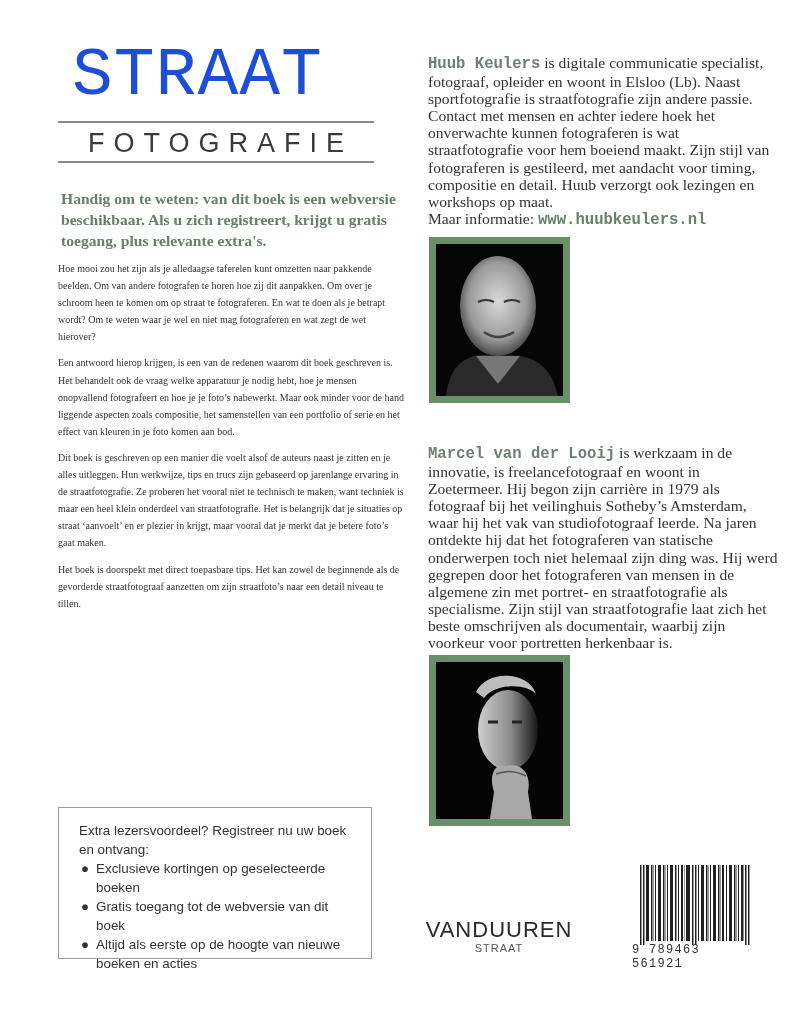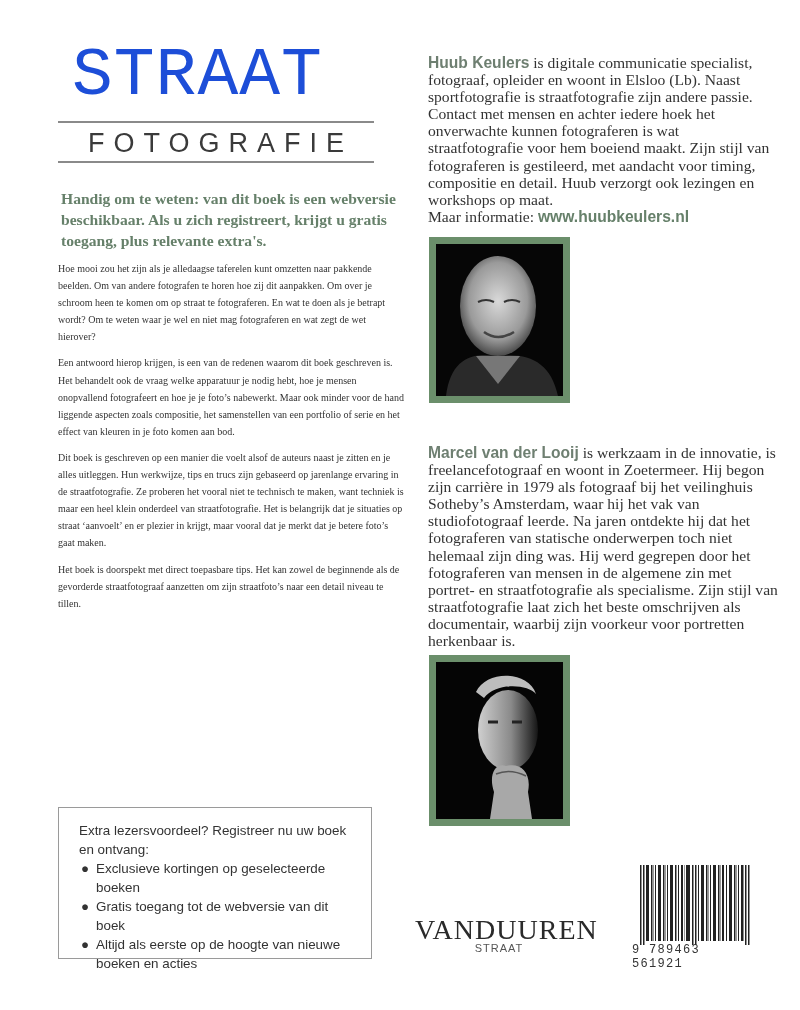--- a/index.html
+++ b/index.html
@@ -41,38 +41,38 @@
   }
   .info-box ul { list-style: none; margin: 0; padding: 0; }
   .info-box li { position: relative; padding-left: 17px; }
   .info-box li .bullet { position: absolute; left: 2px; top: 0; }
 
   
   .bio {
     position: absolute; left: 428px; width: 350px;
     font-family: "Liberation Serif", serif; font-size: 15.6px; line-height: 17.1px; color: #333;
   }
-  .bio .name, .bio .link { font-family: Liberation Sans, sans-serif; font-weight: bold; color: #66806a; }
+  .bio .name, .bio .link { font-family: Liberation Mono, monospace; font-weight: bold; color: #66806a; }
   .bio .name { color: #6e7f71; }
 
   .photo-frame {
     position: absolute; left: 429px; width: 141px;
     background: #6b8f6b; box-sizing: border-box; padding: 7px;
   }
   .photo {
     width: 100%; height: 100%; background: #050505; position: relative; overflow: hidden;
   }
   .photo svg { position: absolute; left: 0; top: 0; width: 100%; height: 100%; }
 
   
   .logo {
     position: absolute; left: 415px; top: 918px; width: 168px; text-align: center;
   }
   .logo-main {
-    font-family: Liberation Serif, serif; font-size: 28px; letter-spacing: 1px; color: #2a2a2a;
+    font-family: Liberation Sans, sans-serif; font-size: 22px; letter-spacing: 1px; color: #2a2a2a;
     line-height: 24px;
   }
   .logo-sub {
     font-family: "Liberation Sans", sans-serif; font-size: 11px; letter-spacing: 1px; color: #555;
     line-height: 12px;
   }
 
   
   .barcode { position: absolute; left: 640px; top: 865px; width: 110px; height: 80px; }
   .barcode-digits {

